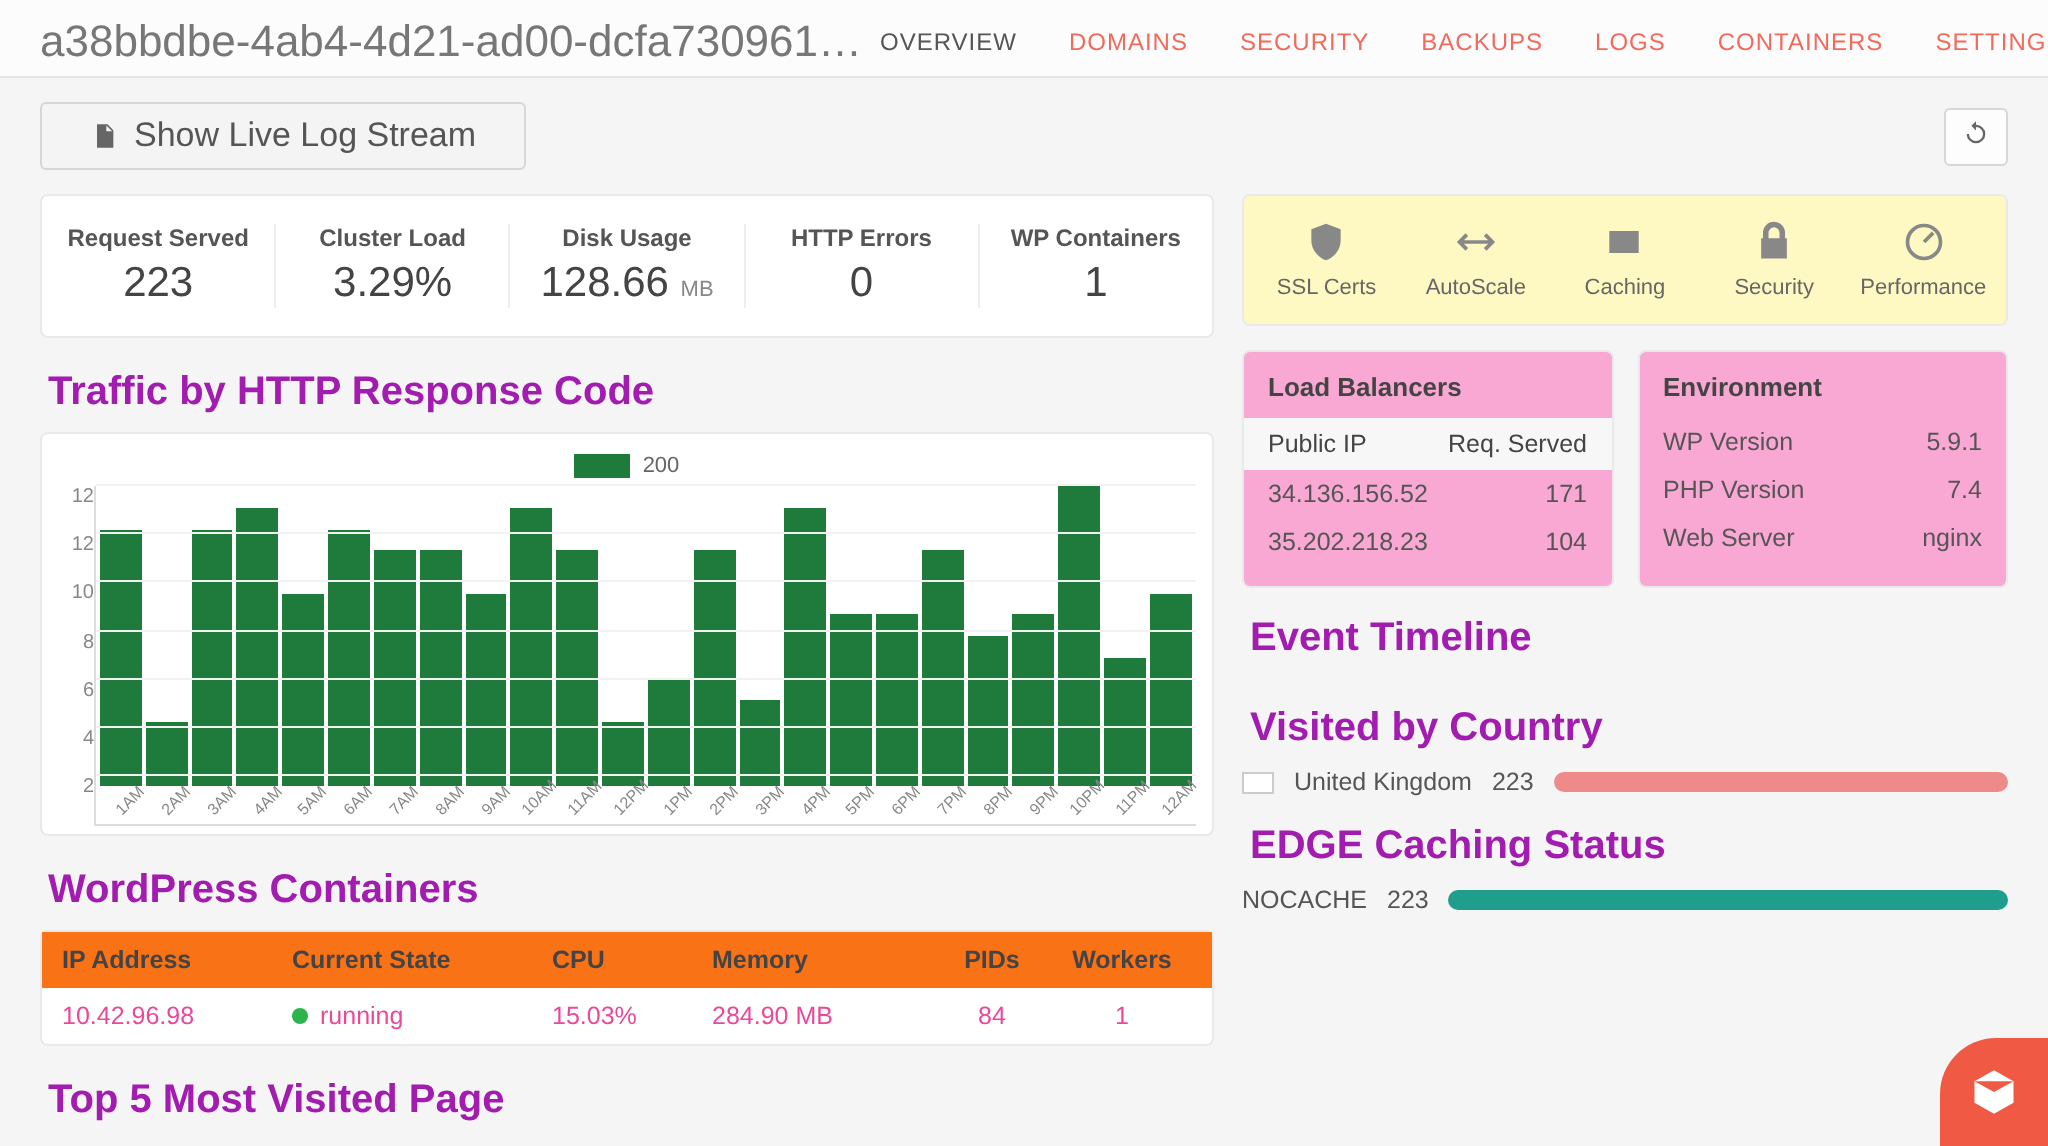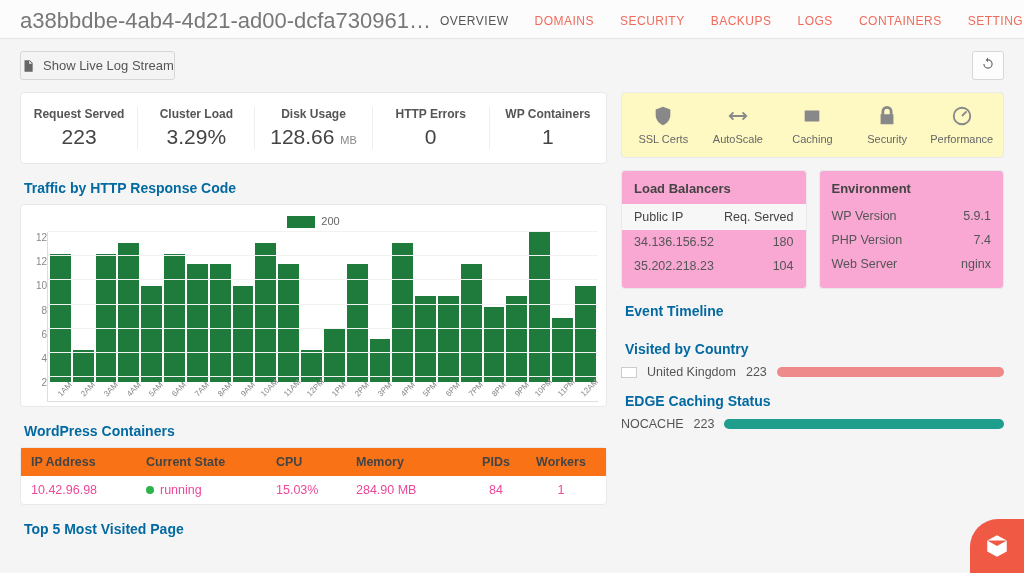--- a/index.html
+++ b/index.html
@@ -3,33 +3,33 @@
 <meta charset="utf-8">
 <style>
   *{box-sizing:border-box;margin:0;padding:0;font-family:"Segoe UI",Arial,sans-serif}
   body{background:#f5f5f5;color:#555;width:1024px;height:573px;overflow:hidden;font-size:13px}
   .header{display:flex;align-items:center;padding:8px 20px 4px 20px;border-bottom:1px solid #e5e5e5;background:#fcfcfc}
   .header-title{font-size:22px;color:#777;font-weight:400;flex:0 0 auto;width:420px;overflow:hidden;white-space:nowrap;text-overflow:ellipsis}
   .nav{display:flex;gap:26px;margin-left:auto}
   .nav-item{font-size:12px;color:#f16a5b;letter-spacing:.5px;cursor:pointer}
   .nav-item.active{color:#555}
   .toolbar{display:flex;align-items:center;padding:12px 20px}
-  .btn-log{background:#f4f4f4;border:1px solid #d7d7d7;border-radius:3px;padding:6px 0;display:flex;align-items:center;gap:8px;font-size:13px;color:#555;cursor:pointer}
+  .btn-log{background:#f4f4f4;border:1px solid #d7d7d7;border-radius:3px;padding:6px 24px;display:flex;align-items:center;gap:8px;font-size:17px;color:#555;cursor:pointer}
   .btn-refresh{margin-left:auto;border:1px solid #d7d7d7;background:#fdfdfd;border-radius:3px;padding:5px 8px;cursor:pointer}
   .main{display:flex;gap:14px;padding:0 20px 10px 20px}
   .col-left{flex:0 0 580px;display:flex;flex-direction:column;gap:14px}
   .col-right{flex:1;display:flex;flex-direction:column;gap:12px}
   .card{background:#fff;border:1px solid #e9e9e9;border-radius:4px}
   .stats-row{display:flex;align-items:center;padding:14px 0}
   .stat{flex:1;text-align:center;border-right:1px solid #eee}
   .stat:last-child{border-right:none}
   .stat-label{font-size:12px;font-weight:600;color:#555;margin-bottom:4px}
   .stat-value{font-size:21px;color:#444;font-weight:400}
   .stat-value .unit{font-size:11px;color:#888}
-  .section-title{font-size:14px;font-weight:700;color:#0369a1;margin:2px 0 8px 4px}
+  .section-title{font-size:20px;font-weight:700;color:#a21caf;margin:2px 0 8px 4px}
   .icon-row{display:flex;justify-content:space-around;padding:12px 4px;background:#fef9c3;border:1px solid #e9e9e9;border-radius:4px}
   .icon-cell{flex:1;text-align:center;font-size:11px;color:#666;cursor:pointer}
   .icon-cell svg{display:block;margin:0 auto 6px auto;fill:#888}
   .two-col{display:flex;gap:12px}
   .subcard{flex:1;background:#f9a8d4;border:1px solid #e9e9e9;border-radius:4px;padding:10px 12px}
   .subcard h4{font-size:13px;font-weight:700;color:#444;margin-bottom:8px}
   .kv{display:flex;justify-content:space-between;font-size:12.5px;color:#555;padding:5px 0}
   .kv.header-row{font-weight:400;color:#444;background:#f7f7f7;margin:0 -12px;padding:6px 12px}
   .chart-wrap{padding:10px 8px 4px 8px}
   .legend{text-align:center;font-size:11px;color:#666;margin-bottom:4px}
@@ -282,21 +282,21 @@
 
     <div class="two-col">
       <div class="subcard">
         <h4>Load Balancers</h4>
         <div class="kv header-row">
             <span>Public IP</span>
             <span>Req. Served</span>
           </div>
         <div class="kv">
             <span>34.136.156.52</span>
-            <span>180</span>
+            <span>171</span>
           </div>
         <div class="kv">
             <span>35.202.218.23</span>
             <span>104</span>
           </div>
       </div>
       <div class="subcard">
         <h4>Environment</h4>
         <div class="kv">
             <span>WP Version</span>

